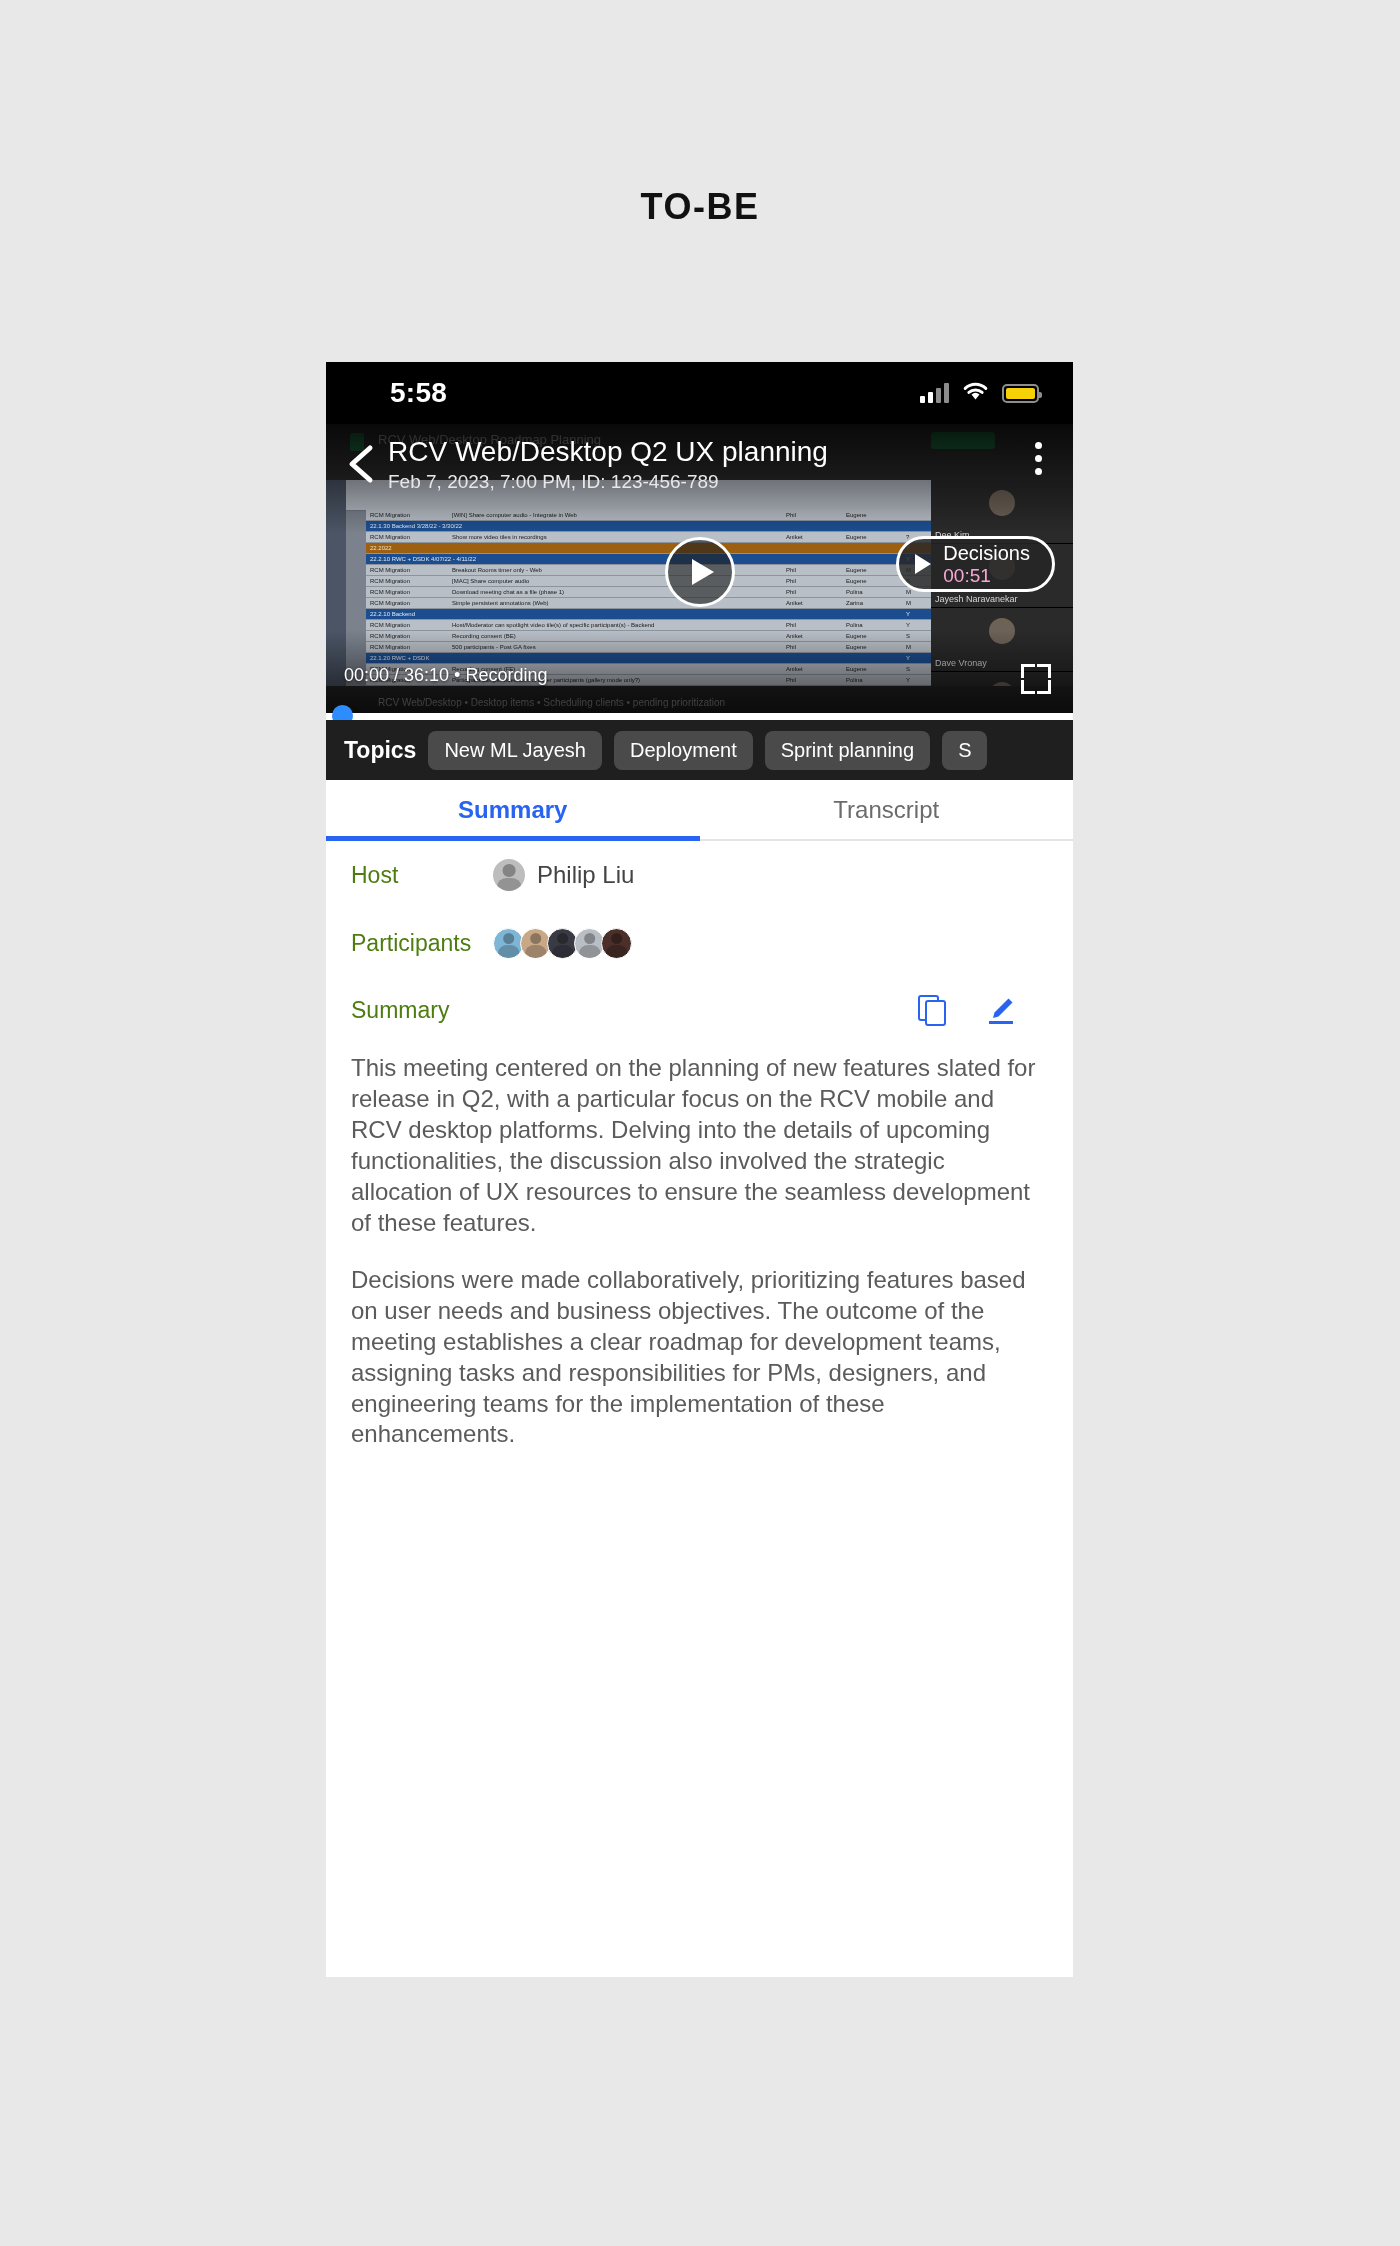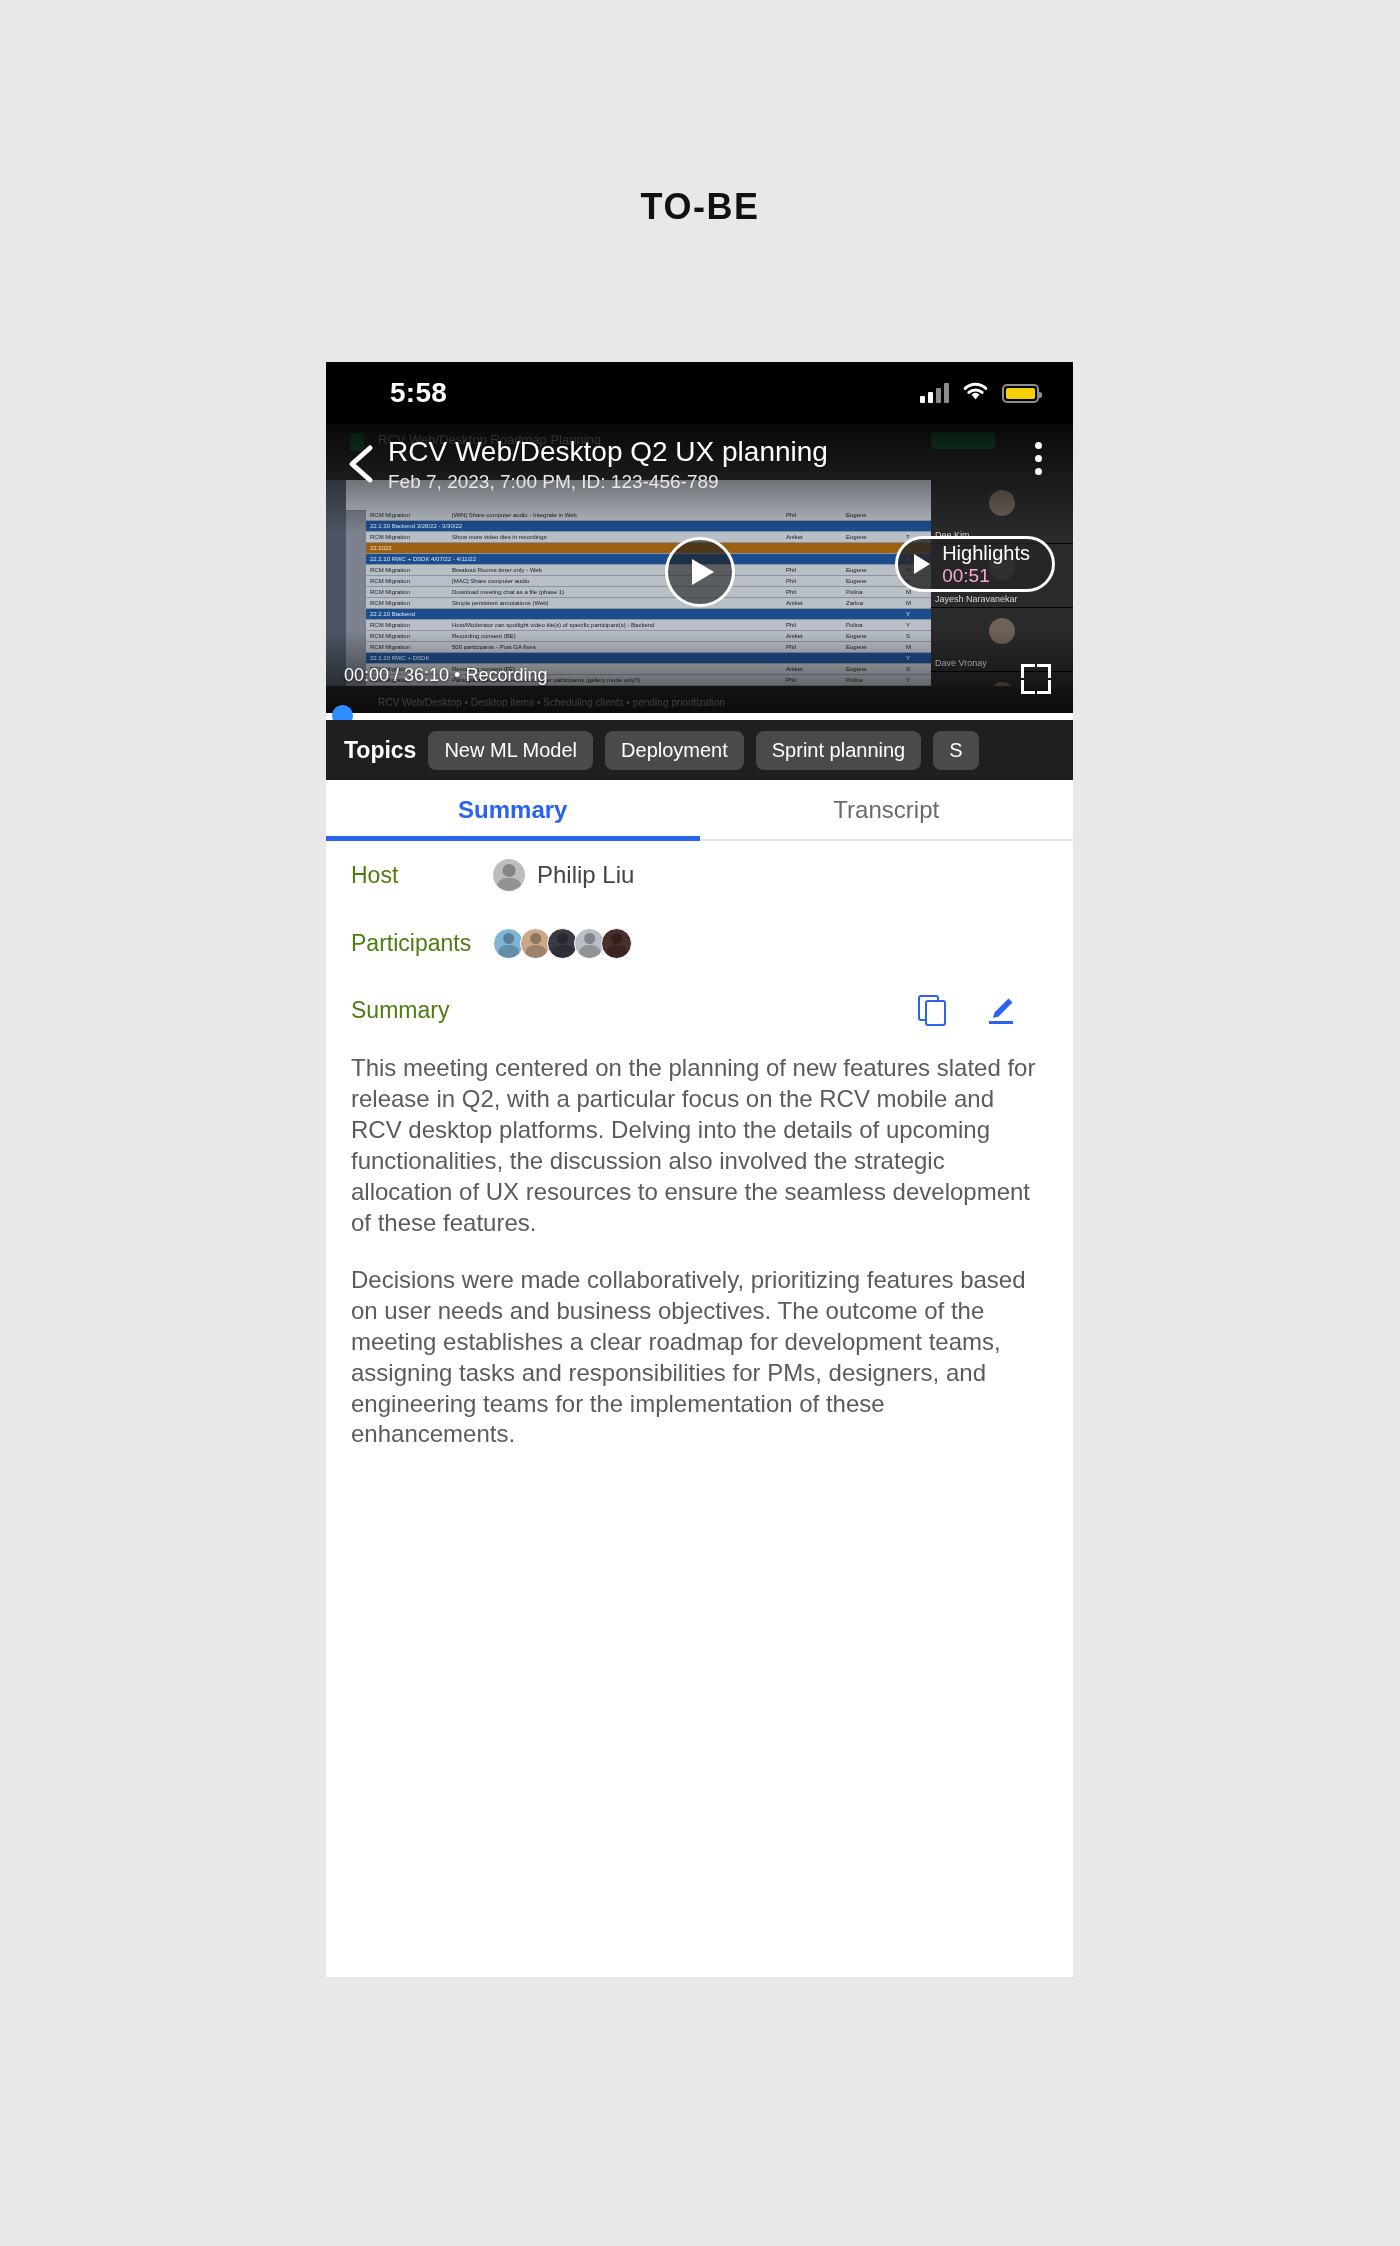--- a/index.html
+++ b/index.html
@@ -638,21 +638,21 @@
 
     <div class="kebab">
         <i></i>
         <i></i>
         <i></i>
       </div>
 
     <div class="highlights-pill">
       <span class="hl-play"></span>
       <span class="hl-text">
-        <span class="hl-label">Highlights</span><br>
+        <span class="hl-label">Decisions</span><br>
         <span class="hl-time">00:51</span>
       </span>
     </div>
 
     <div class="big-play">
         <i></i>
       </div>
 
     <div class="time-label">00:00 / 36:10 • Recording</div>
 
@@ -664,21 +664,21 @@
       </div>
 
     <div class="scrub">
       <div class="scrub-knob"></div>
     </div>
   </div>
 
   <div class="topics">
     <span class="topics-label">Topics</span>
     <div id="topic-chips" style="display:flex;gap:12px;">
-        <div class="chip">New ML Model</div>
+        <div class="chip">New ML Jayesh</div>
         <div class="chip">Deployment</div>
         <div class="chip">Sprint planning</div>
         <div class="chip">S</div>
       </div>
   </div>
 
   <div class="tabs">
     <div class="tab active">Summary</div>
     <div class="tab">Transcript</div>
   </div>

